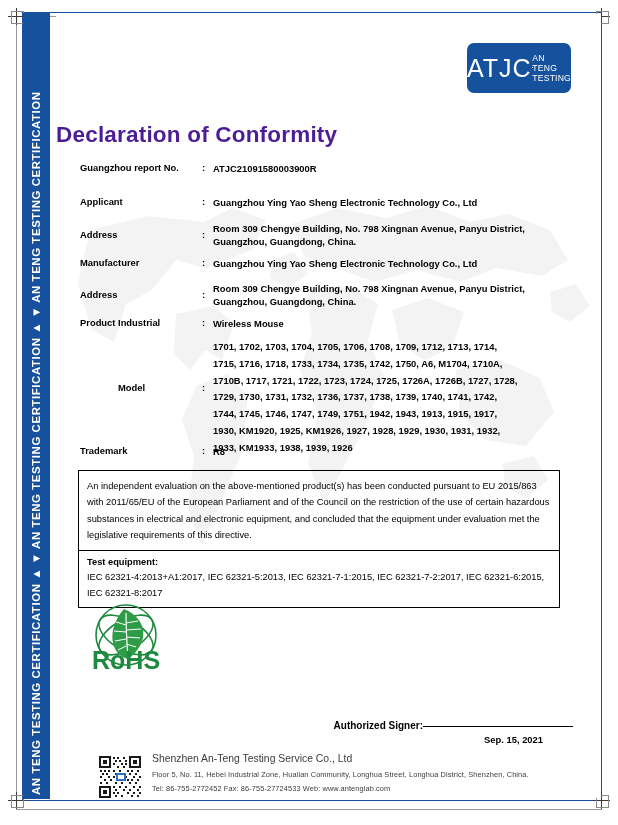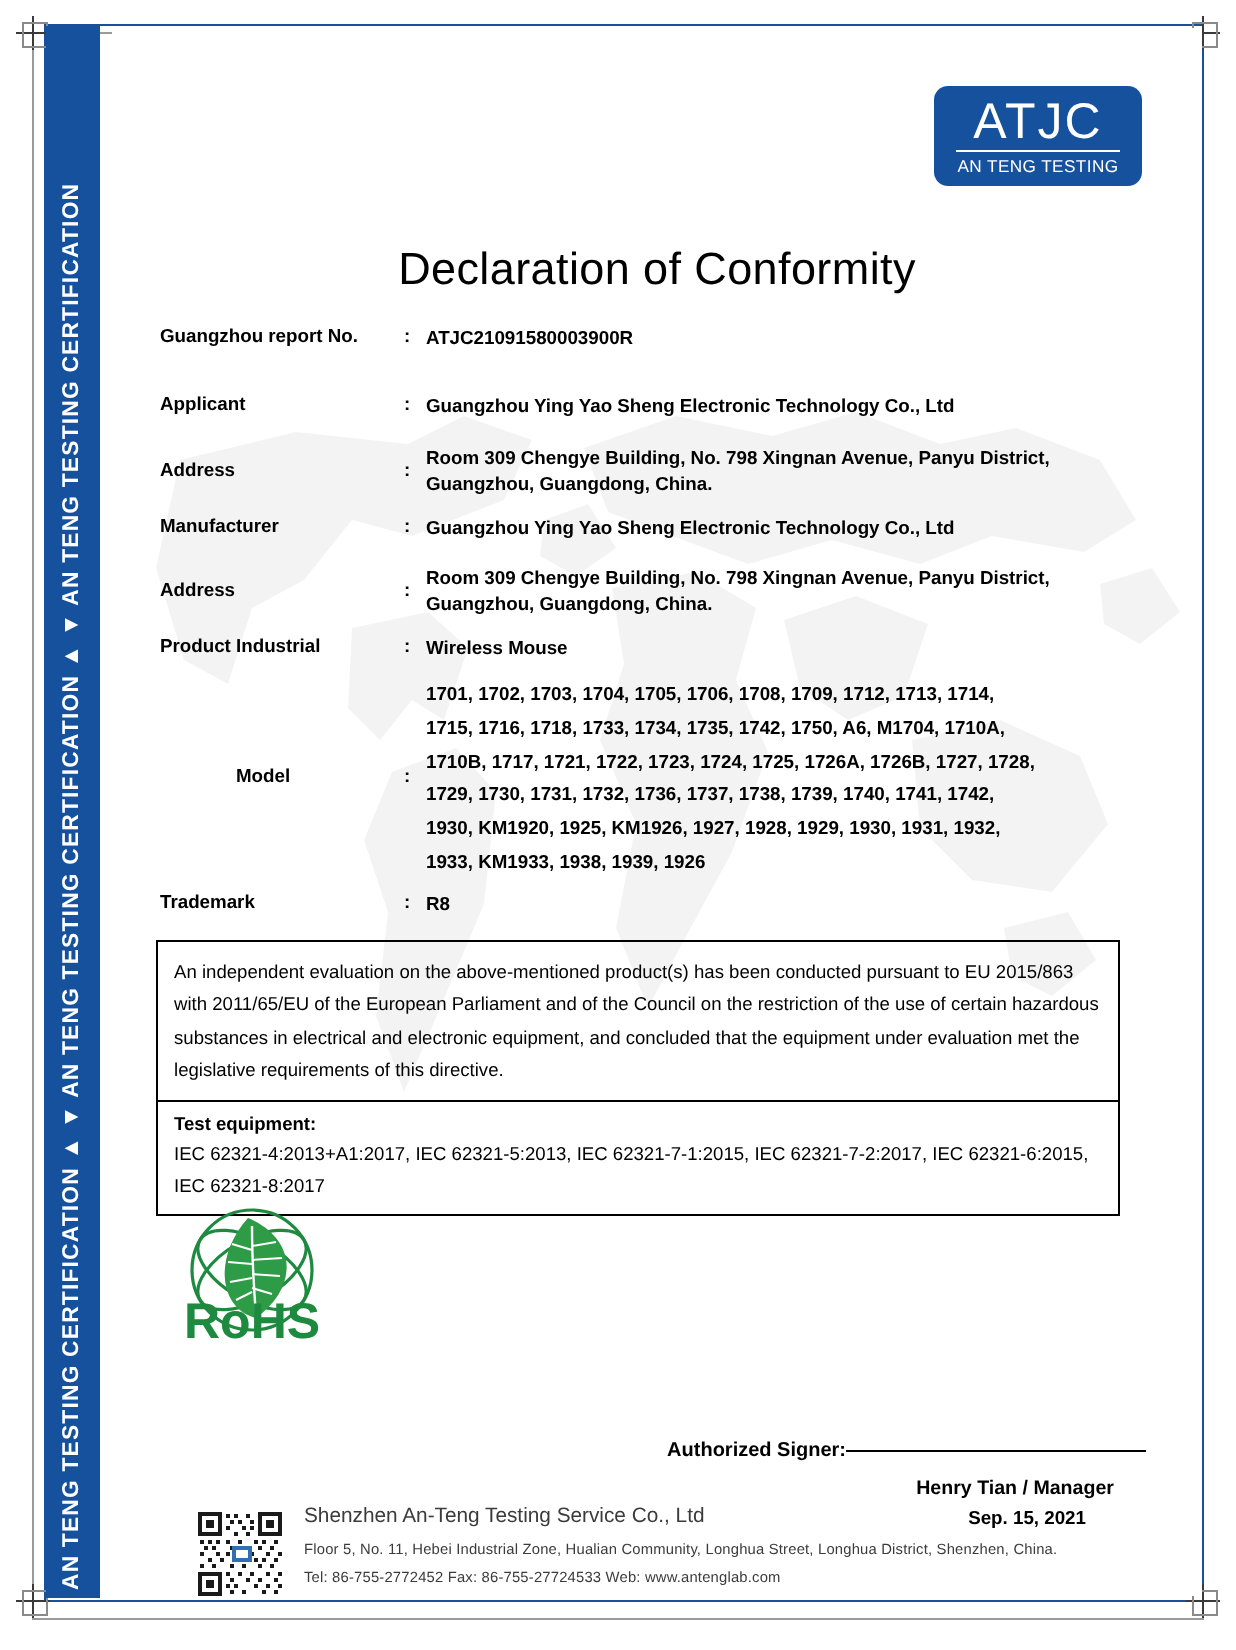--- a/index.html
+++ b/index.html
@@ -47,30 +47,30 @@
   
   #watermark{
     position:absolute;left:0;top:150px;width:545px;height:430px;
     opacity:.28;pointer-events:none;
   }
 
   
   #logo{
     position:absolute;right:30px;top:29px;width:104px;height:50px;
     background:#16519e;border-radius:7px;
-    display:flex;flex-direction:column;align-items:center;justify-content:center;
+    display:flex;flex-direction:row;align-items:center;justify-content:center;
   }
   #logo .lg-main{color:#fff;font-size:25px;font-weight:400;letter-spacing:1px;line-height:26px;}
   #logo .lg-line{width:82px;height:1px;background:#fff;margin:1px 0 2px;}
   #logo .lg-sub{color:#fff;font-size:8.6px;letter-spacing:.2px;line-height:10px;}
 
   
   #title{
-    position:absolute;left:0;top:108px;width:545px;text-align:center;
-    font-size:22.5px;font-weight:normal;color:#000000;letter-spacing:.2px;
+    position:absolute;left:0;top:108px;width:545px;
+    font-size:22.5px;font-weight:bold;color:#4c1d95;letter-spacing:.2px;
   }
 
   
   .frow{position:absolute;left:24px;width:500px;font-size:9.4px;color:#000;}
   .frow .lbl{position:absolute;left:0;top:0;width:118px;font-weight:bold;}
   .frow .col{position:absolute;left:122px;top:0;font-weight:bold;}
   .frow .val{position:absolute;left:133px;top:0;width:360px;font-weight:bold;line-height:13.4px;}
 
   
   #models{
@@ -202,20 +202,21 @@
       <span class="val">Wireless Mouse</span>
     </div>
 
     <span id="model-label">Model</span>
     <span id="model-colon">:</span>
     <div id="models">
       <div>1701, 1702, 1703, 1704, 1705, 1706, 1708, 1709, 1712, 1713, 1714,</div>
       <div>1715, 1716, 1718, 1733, 1734, 1735, 1742, 1750, A6, M1704, 1710A,</div>
       <div>1710B, 1717, 1721, 1722, 1723, 1724, 1725, 1726A, 1726B, 1727, 1728,</div>
       <div>1729, 1730, 1731, 1732, 1736, 1737, 1738, 1739, 1740, 1741, 1742,</div>
+      <div>1744, 1745, 1746, 1747, 1749, 1751, 1942, 1943, 1913, 1915, 1917,</div>
       <div>1930, KM1920, 1925, KM1926, 1927, 1928, 1929, 1930, 1931, 1932,</div>
       <div>1933, KM1933, 1938, 1939, 1926</div>
     </div>
 
     <div class="frow" style="top:431px;">
       <span class="lbl">Trademark</span>
       <span class="col">:</span>
       <span class="val">R8</span>
     </div>
 
@@ -246,21 +247,20 @@
         <path d="M48 40 L37 42"></path>
           <path d="M48 47 L40 51"></path>
       </g>
       <text x="14" y="70" font-family="Liberation Sans, sans-serif" font-size="25" font-weight="bold" fill="#1d8a3f">RoHS</text>
     </svg>
 
     <div id="sig">
       <div class="sig-line-row">
         <span>Authorized Signer:</span><span class="sig-rule"></span>
       </div>
-      <div class="sig-name">Henry Tian / Manager</div>
       <div class="sig-date">Sep. 15, 2021</div>
     </div>
 
     <div id="footer">
       <svg id="qr" viewBox="0 0 44 44">
         <rect width="44" height="44" fill="#ffffff"></rect>
         <g fill="#1a1a1a">
           <rect x="1" y="1" width="12" height="12"></rect>
             <rect x="3" y="3" width="8" height="8" fill="#fff"></rect>
             <rect x="5" y="5" width="4" height="4"></rect>

